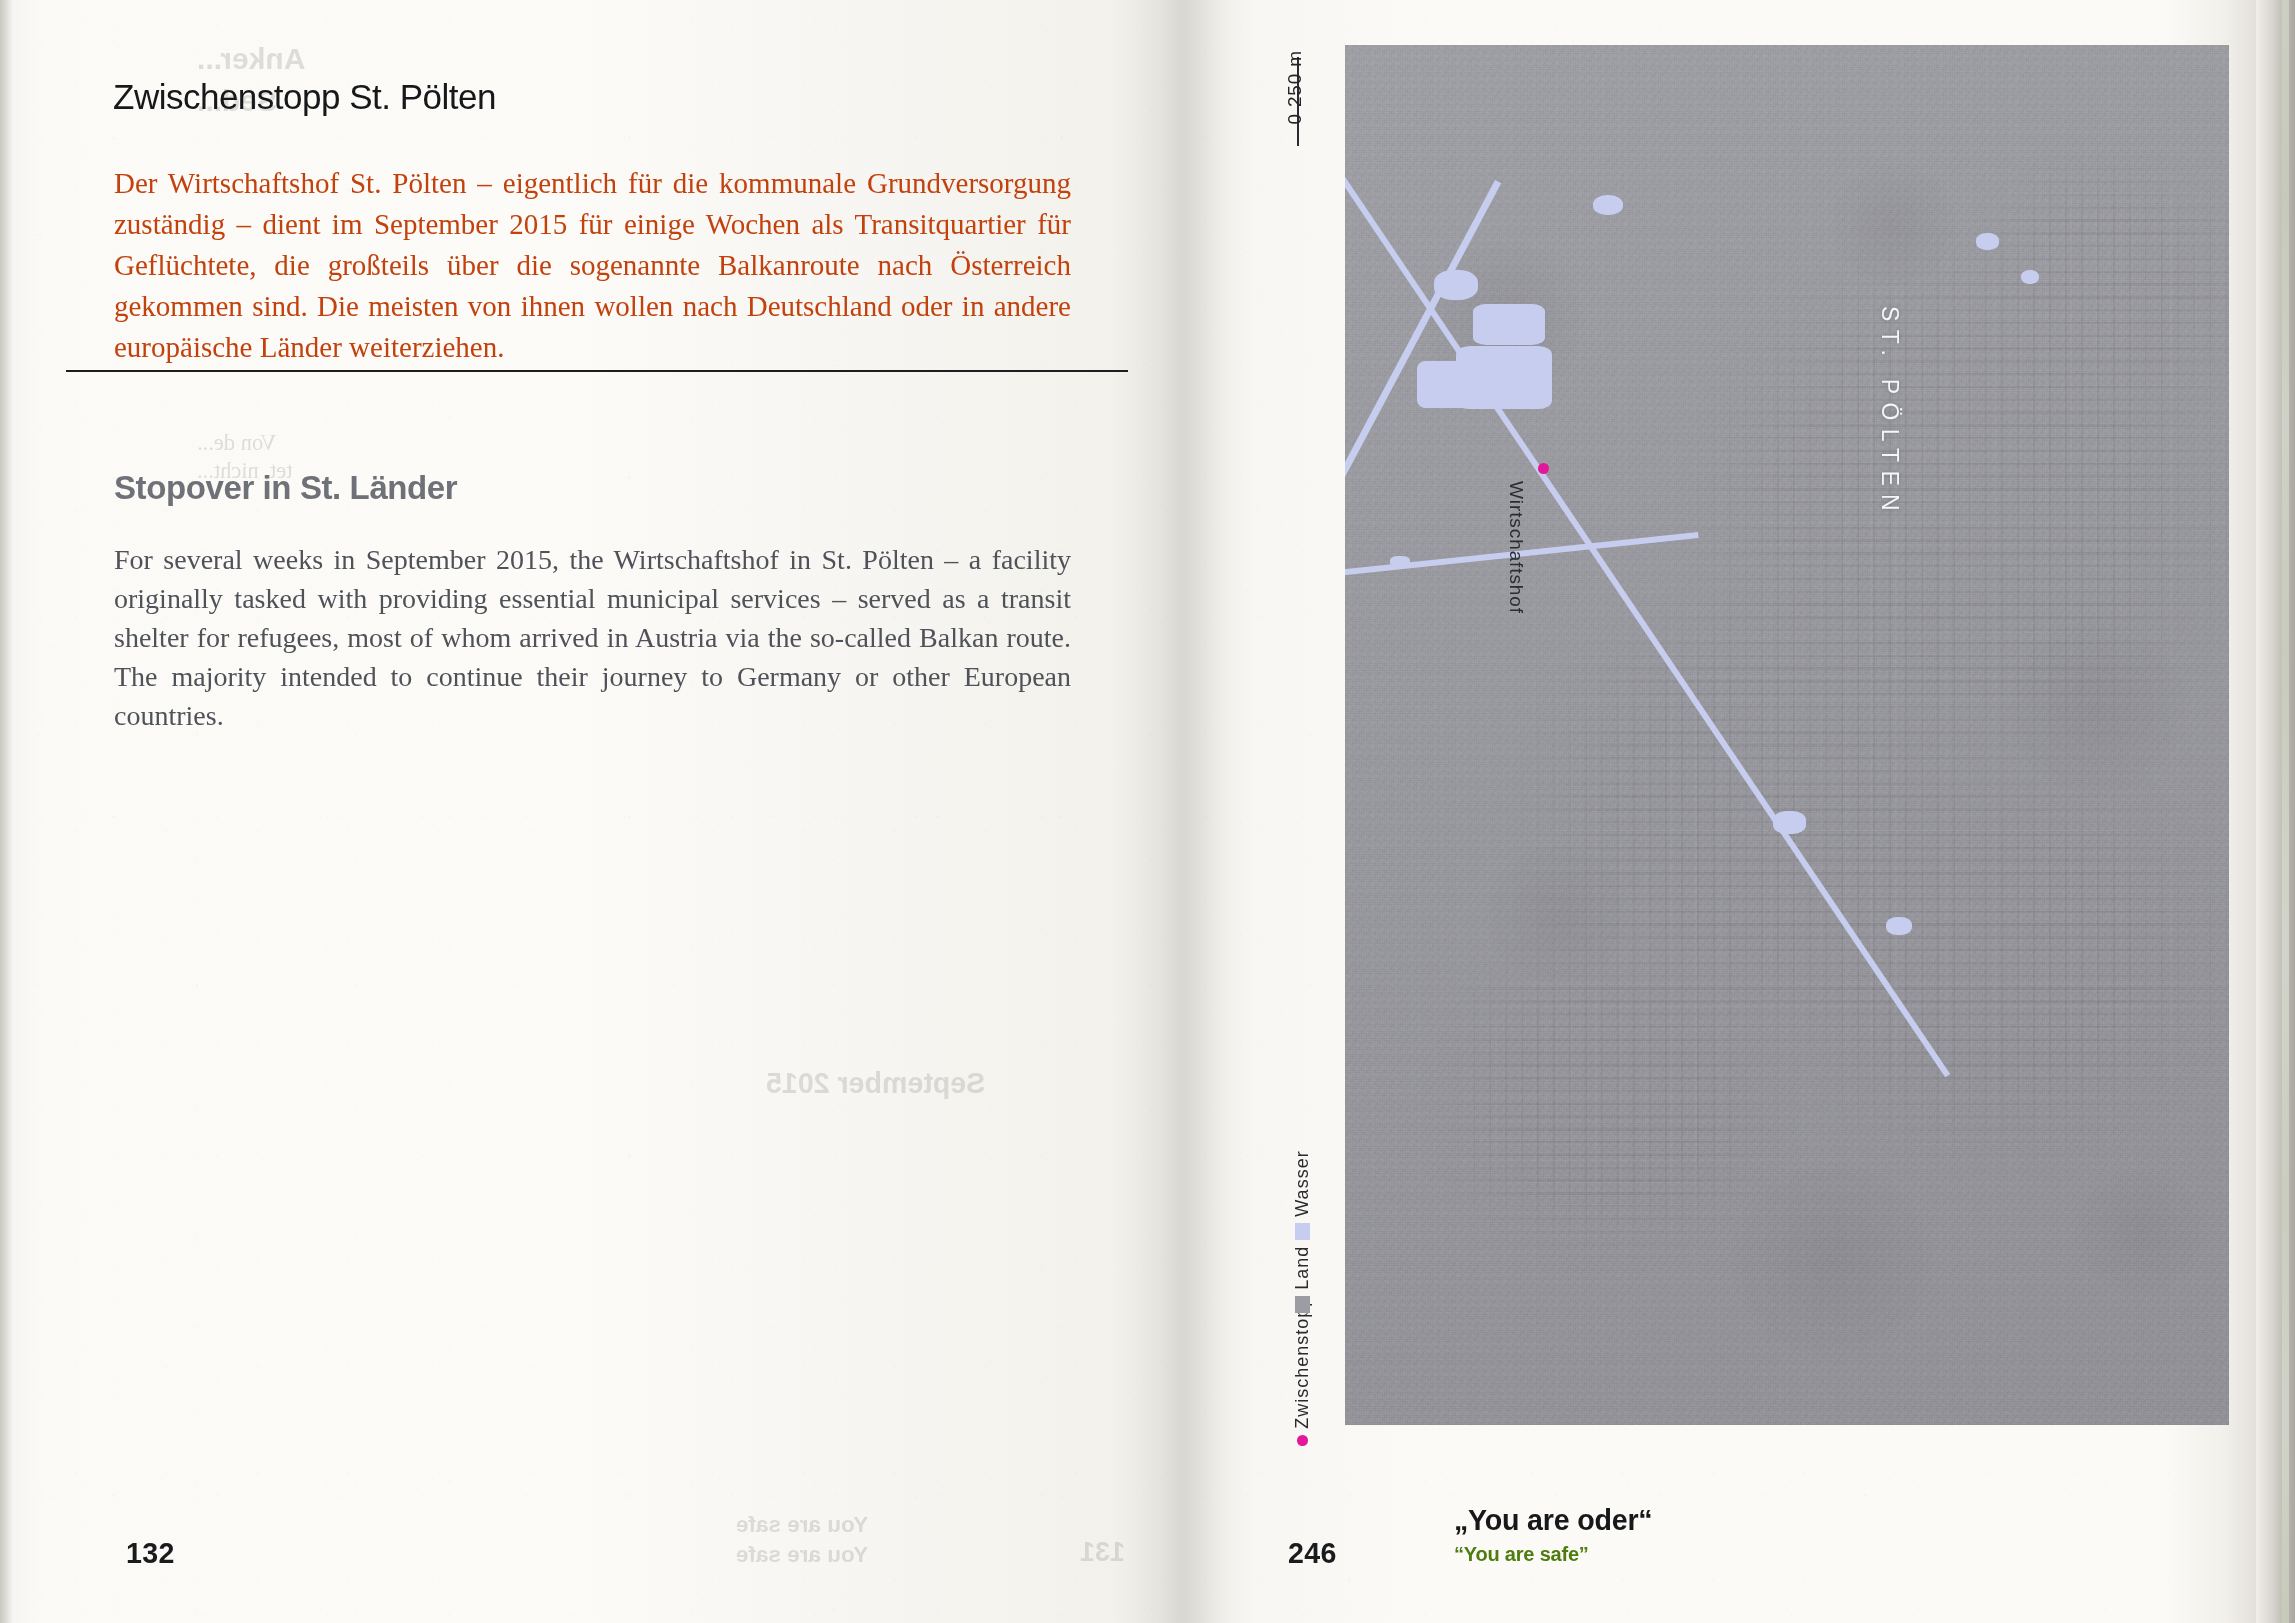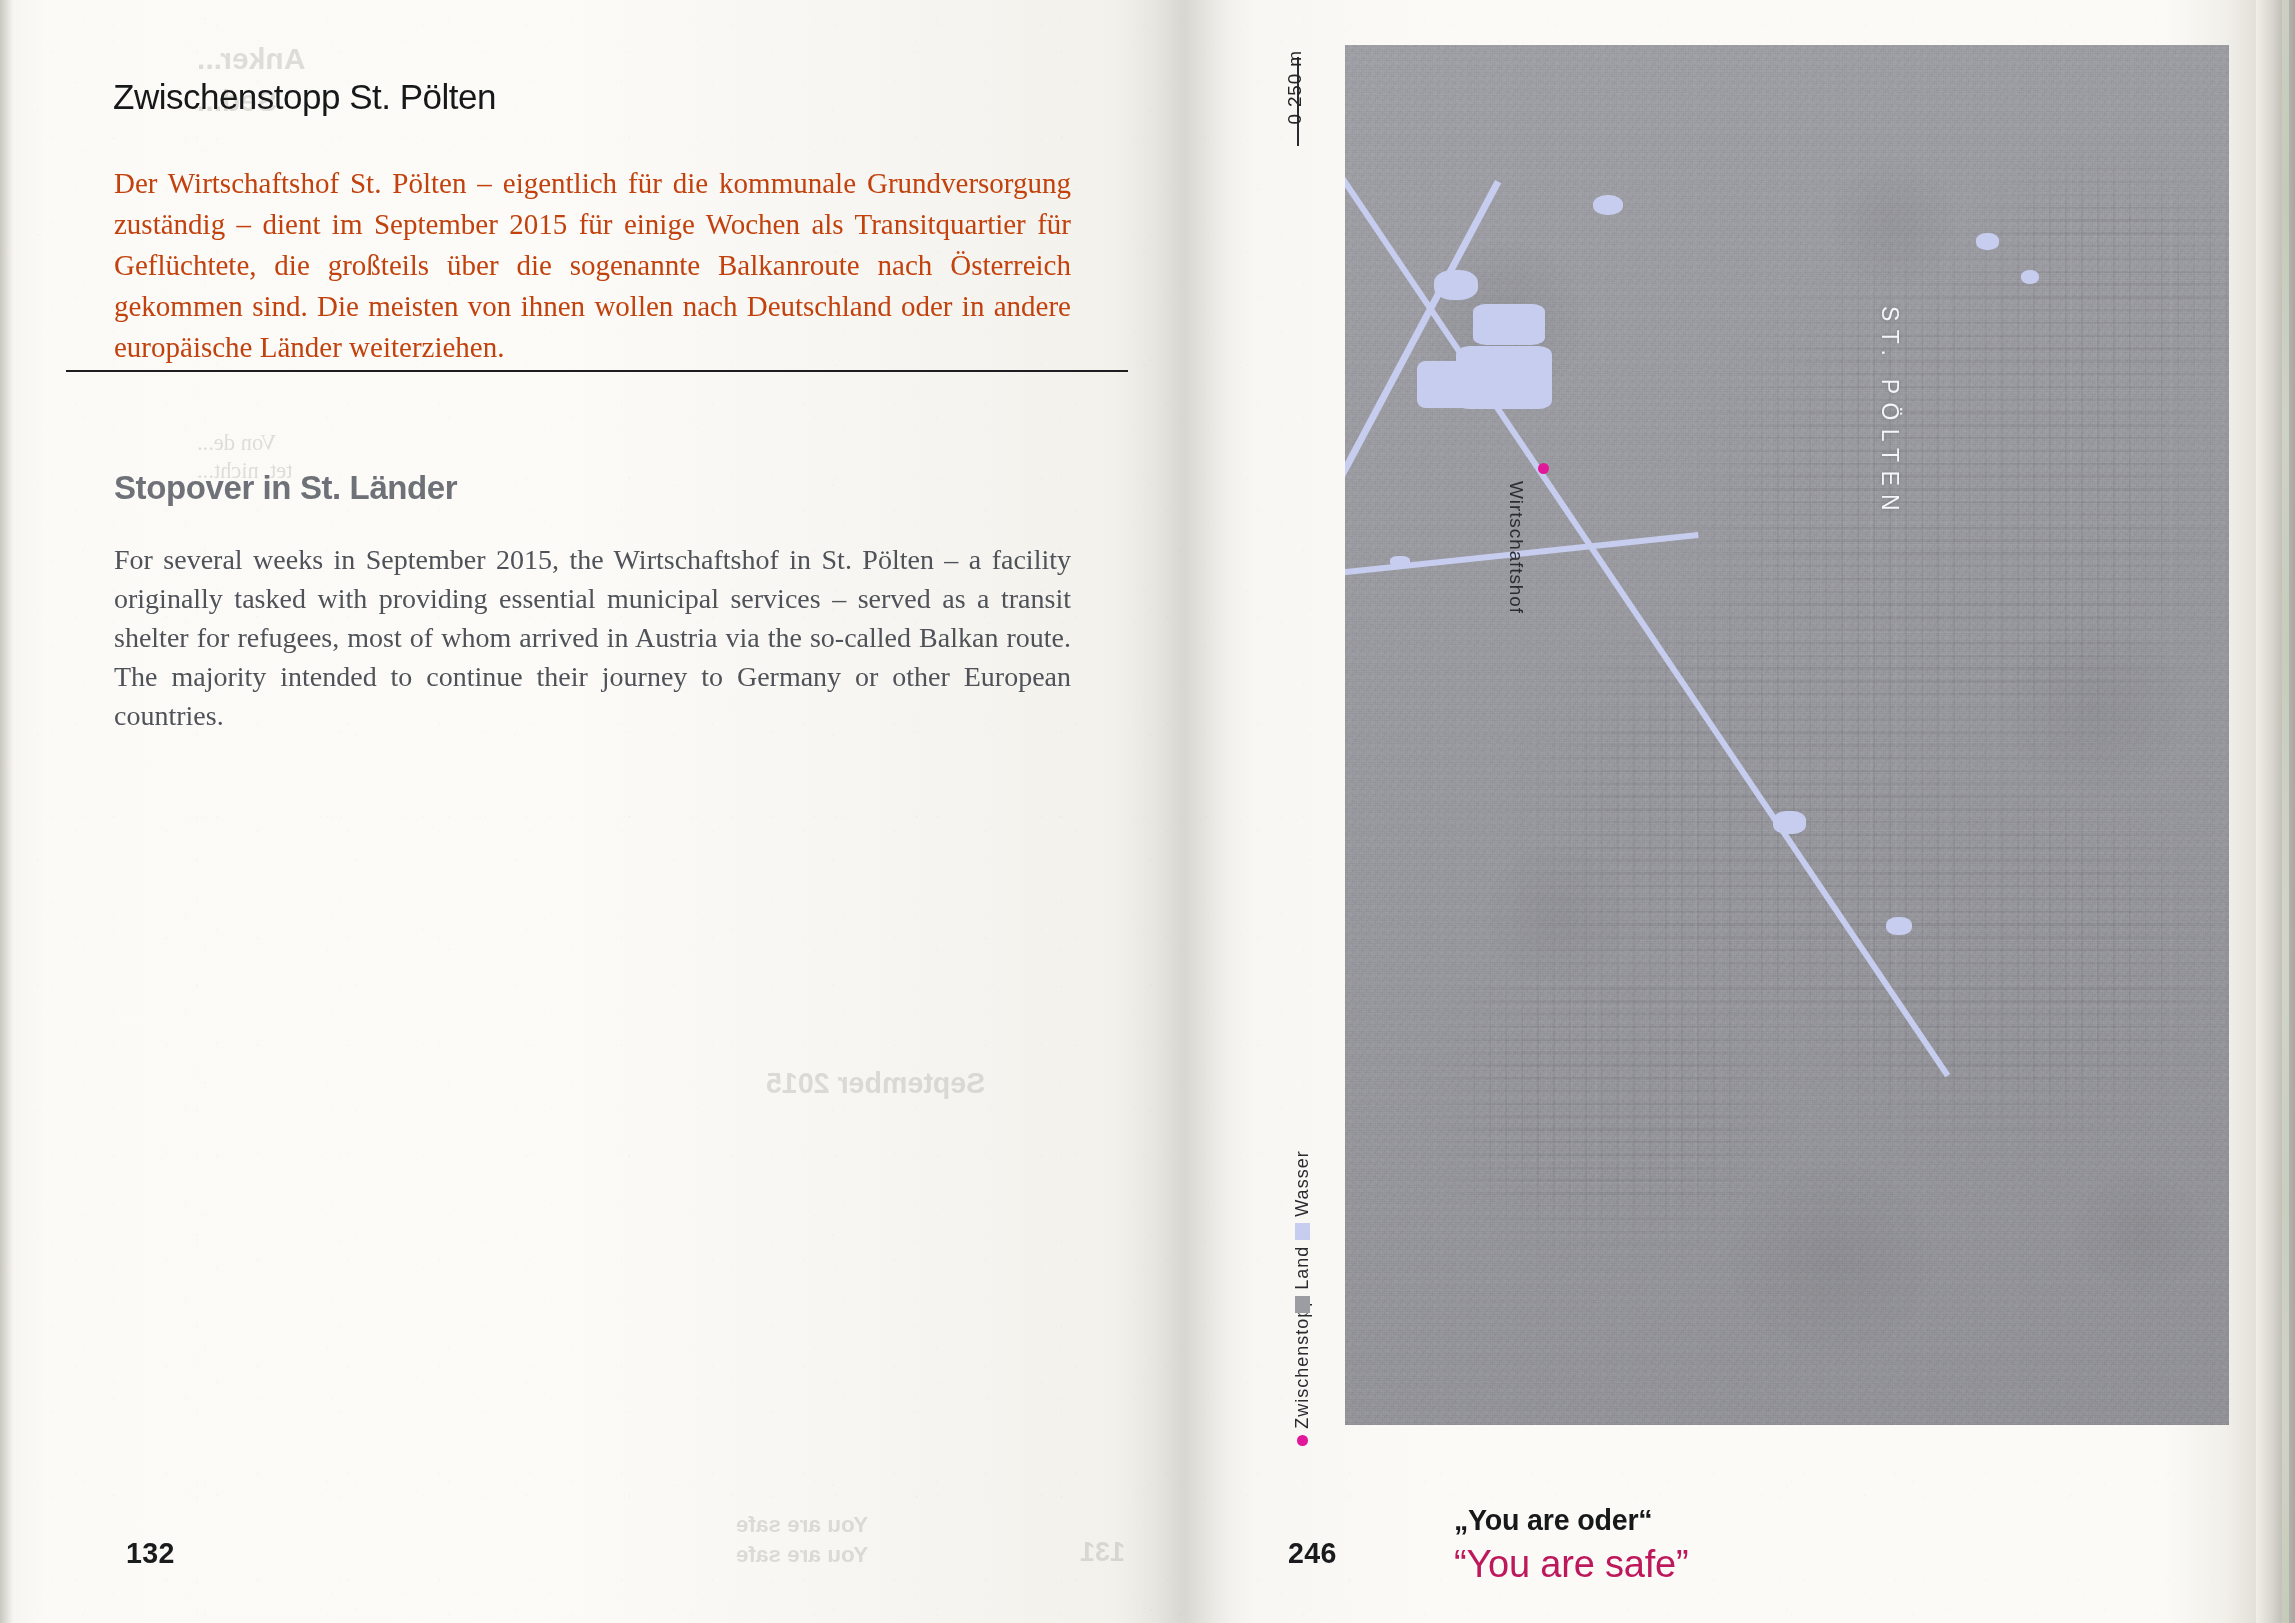--- a/index.html
+++ b/index.html
@@ -338,24 +338,24 @@
     font-weight: 700;
     font-size: 28.6px;
     letter-spacing: -0.2px;
     color: #17181a;
     white-space: nowrap;
   }
   .caption-en {
     position: absolute;
     left: 1454px; top: 1543px;
     font-family: "Liberation Sans", sans-serif;
-    font-weight: 400;
-    font-size: 38px;
+    font-weight: 700;
+    font-size: 20px;
     letter-spacing: -0.2px;
-    color: #be185d;
+    color: #4d7c0f;
     white-space: nowrap;
   }
 </style>
 </head>
 <body>
 
 <div id="page">
 
   <div class="spread-bg"></div>
   <div class="grain"></div>

